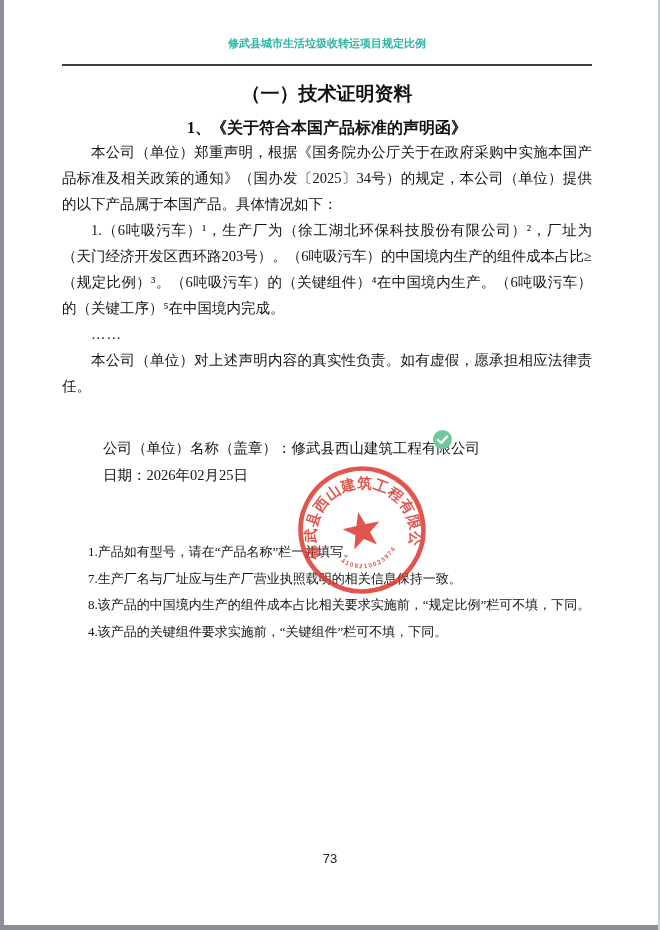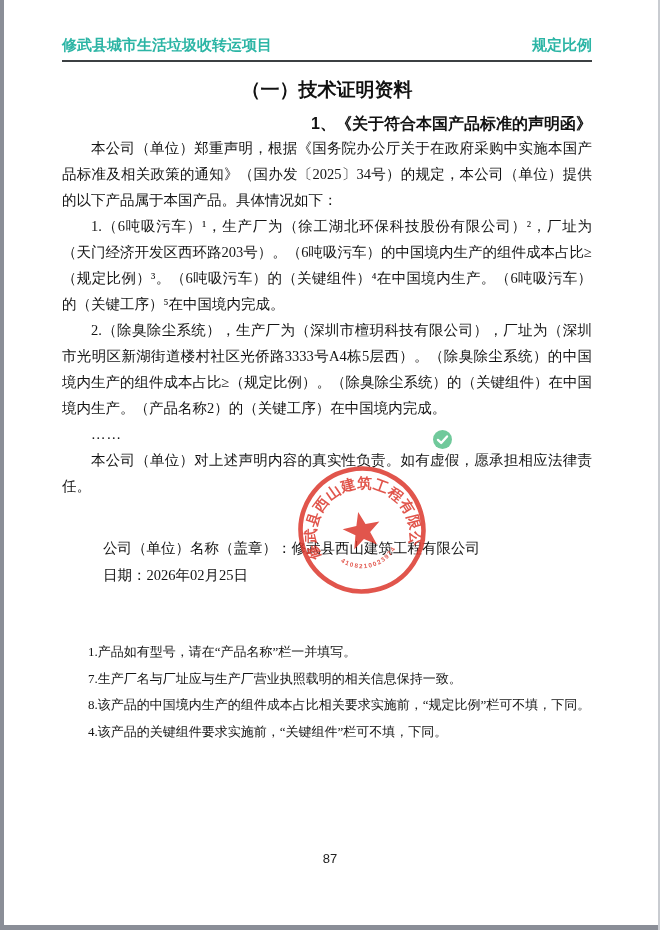--- a/index.html
+++ b/index.html
@@ -13,31 +13,31 @@
     font-family: "Liberation Serif", "DejaVu Serif", serif;
     color: #141414;
   }
   .edge-left  { position: absolute; left: 0; top: 0; bottom: 0; width: 4px;  background: #8a8e97; }
   .edge-bottom{ position: absolute; left: 0; right: 0; bottom: 0; height: 5px; background: #8a8e97; }
   .edge-right { position: absolute; right: 0; top: 0; bottom: 0; width: 2px; background: #c9ccd1; }
 
   .content { position: absolute; left: 62px; top: 36px; width: 530px; }
 
   .hdr {
-    display: flex; justify-content: space-between; align-items: flex-end;
+    display: flex; justify-content: center; align-items: flex-end;
     font-family: "Liberation Sans", "DejaVu Sans", sans-serif;
-    font-weight: bold; font-size: 15px; color: #2cb5a5;
-    border-bottom: 2px solid #3c4043; padding-bottom: 5px;
+    font-weight: bold; font-size: 11px; color: #2cb5a5;
+    border-bottom: 2px solid #3c4043; padding-bottom: 13px;
   }
   .section-title {
     text-align: center; font-family: Liberation Mono, monospace;
     font-weight: bold; font-size: 19px; color: #111; margin-top: 15px;
   }
   .doc-title {
-    text-align: right; font-family: Liberation Sans, sans-serif;
+    text-align: center; font-family: Liberation Serif, serif;
     font-weight: bold; font-size: 16px; color: #111; margin-top: 11px;
   }
   .body-block { font-size: 14.5px; line-height: 26px; text-align: justify; }
   .body-block p { text-indent: 2em; }
   .ellipsis-line { text-indent: 2em; letter-spacing: 1px; }
   .sig-block { margin-top: 36px; font-size: 14.5px; line-height: 27px; }
   .sig-block p { margin-left: 41px; }
   .notes-block { margin-top: 50px; font-size: 13px; line-height: 26.6px; text-align: justify; }
   .notes-block p { text-indent: 2em; }
 
@@ -67,21 +67,20 @@
       <span>修武县城市生活垃圾收转运项目</span>
       <span>规定比例</span>
     </div>
 
     <div class="section-title">（一）技术证明资料</div>
     <div class="doc-title">1、《关于符合本国产品标准的声明函》</div>
 
     <div class="body-block">
       <p>本公司（单位）郑重声明，根据《国务院办公厅关于在政府采购中实施本国产品标准及相关政策的通知》（国办发〔2025〕34号）的规定，本公司（单位）提供的以下产品属于本国产品。具体情况如下：</p>
       <p>1.（6吨吸污车）¹，生产厂为（徐工湖北环保科技股份有限公司）²，厂址为（天门经济开发区西环路203号）。（6吨吸污车）的中国境内生产的组件成本占比≥（规定比例）³。（6吨吸污车）的（关键组件）⁴在中国境内生产。（6吨吸污车）的（关键工序）⁵在中国境内完成。</p>
-      <p>2.（除臭除尘系统），生产厂为（深圳市檀玥科技有限公司），厂址为（深圳市光明区新湖街道楼村社区光侨路3333号A4栋5层西）。（除臭除尘系统）的中国境内生产的组件成本占比≥（规定比例）。（除臭除尘系统）的（关键组件）在中国境内生产。（产品名称2）的（关键工序）在中国境内完成。</p>
       <p class="ellipsis-line">……</p>
       <p>本公司（单位）对上述声明内容的真实性负责。如有虚假，愿承担相应法律责任。</p>
     </div>
 
     <div class="sig-block">
       <p>公司（单位）名称（盖章）：修武县西山建筑工程有限公司</p>
       <p>日期：2026年02月25日</p>
     </div>
 
     <div class="notes-block">
@@ -109,14 +108,14 @@
       <text font-family="Liberation Serif, DejaVu Serif, serif" font-size="22" font-weight="bold" fill="#dc382d" letter-spacing="1">
         <textPath href="#sealTopArc" startOffset="2">修武县西山建筑工程有限公司</textPath>
       </text>
       <polygon fill="#dc382d" points="100,72 107.1,92.3 128.5,92.7 111.4,105.7 117.6,126.3 100,114 82.4,126.3 88.6,105.7 71.5,92.7 92.9,92.3"></polygon>
       <text font-family="Liberation Sans, DejaVu Sans, sans-serif" font-size="9.5" font-weight="bold" fill="#dc382d" letter-spacing="2.2">
         <textPath href="#sealNumArc" startOffset="4">4108210023974</textPath>
       </text>
     </svg>
   </div>
 
-  <div class="page-num">87</div>
+  <div class="page-num">73</div>
 </div>
 
 </body></html>

